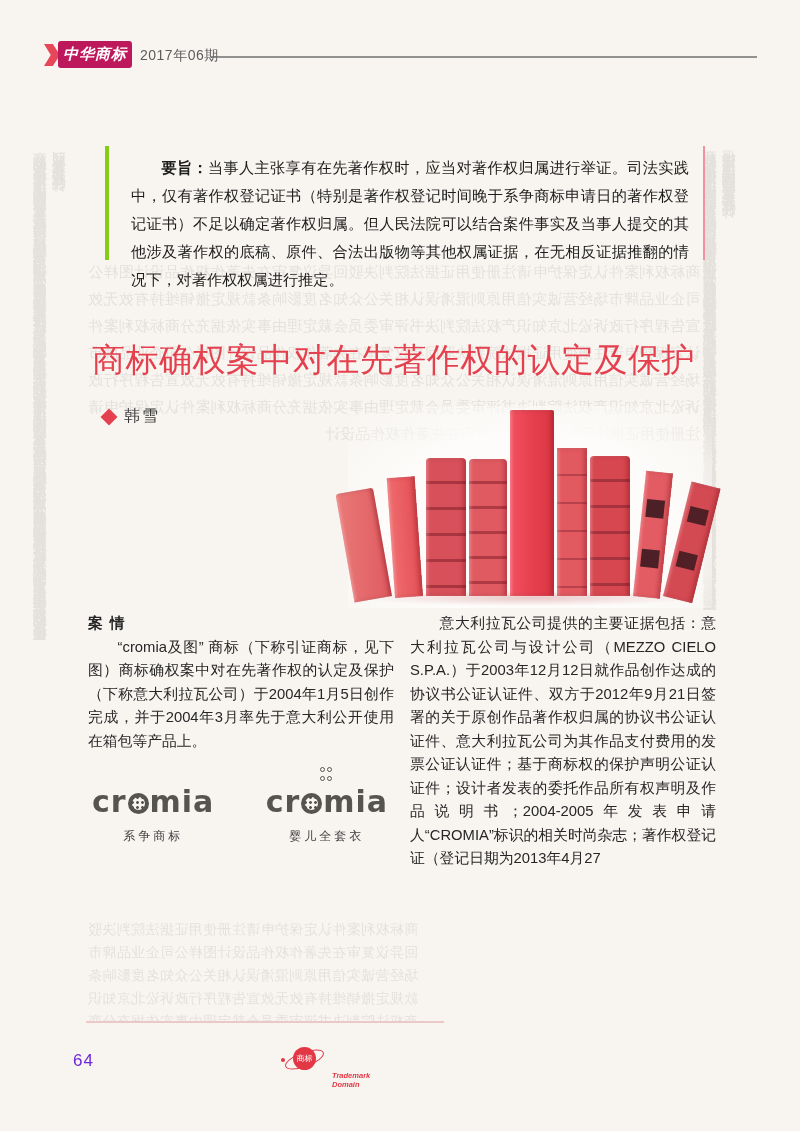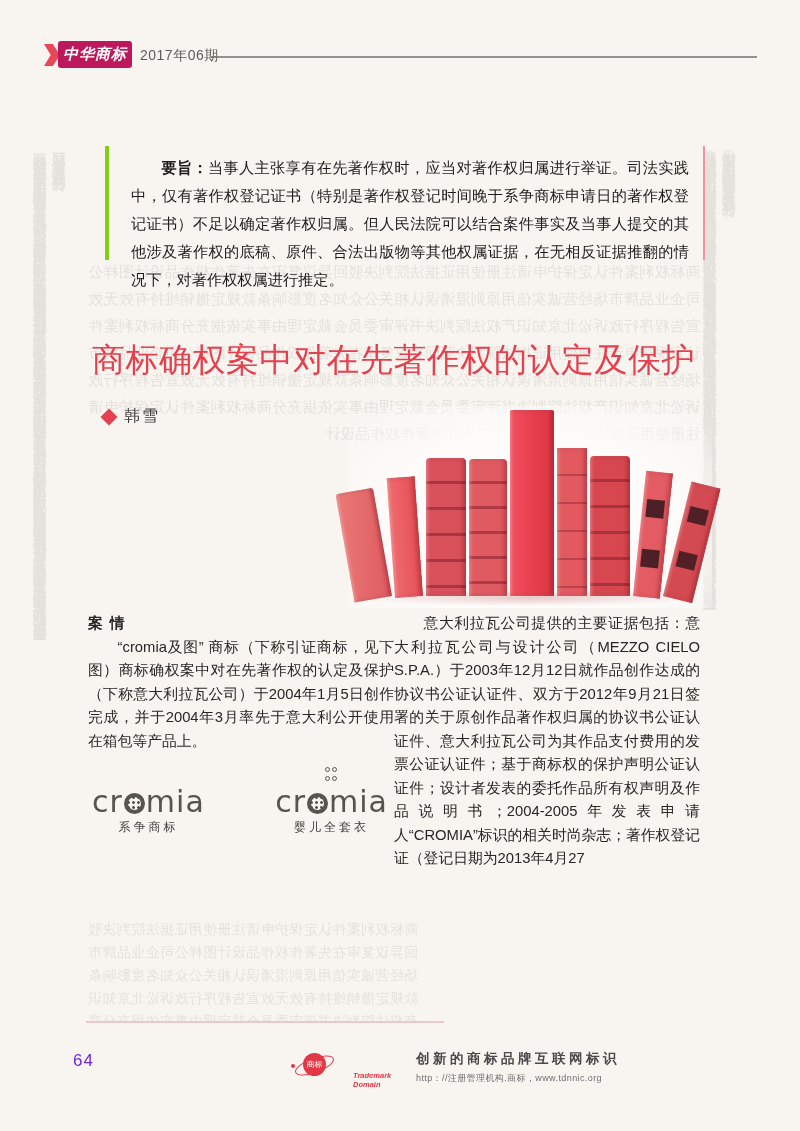--- a/index.html
+++ b/index.html
@@ -80,41 +80,41 @@
   .b8 { width:27px; height:126px; background:#e45c63; transform:rotate(6deg); transform-origin:bottom left; }
   .b8::before, .b8::after { content:""; position:absolute; left:4px; width:18px; height:18px; background:#4c2026; }
   .b8::before { top:28px; } .b8::after { top:78px; }
   .b9 { width:30px; height:118px; background:#d44a52; transform:rotate(14deg); transform-origin:bottom left; }
   .b9::before, .b9::after { content:""; position:absolute; left:5px; width:19px; height:16px; background:#511f26; }
   .b9::before { top:24px; } .b9::after { top:70px; }
 
   
   .columns {
     left:88px; top:612px; width:628px;
-    display:grid; grid-template-columns:306px 306px; 
+    display:grid; grid-template-columns:306px 306px; column-gap:16px;
   }
   .columns p { font-size:14.8px; line-height:23.5px; text-align:justify; text-indent:2em; color:#262626; margin:0; }
   .case-header { color:#e23c48; font-weight:bold; font-size:16.5px; text-align:center; letter-spacing:7px; margin:3px 0 9px; text-indent:0 !important; }
 
   
   .logos-row { display:flex; justify-content:space-between; padding:0 6px 0 4px; margin-top:14px; }
   .tm { text-align:center; }
   .tm-ornament { height:16px; display:grid; grid-template-columns:6px 6px; gap:1px; justify-content:center; margin-bottom:1px; }
   .tm-ornament i { width:5px; height:5px; border:1.6px solid #55544f; border-radius:50%; }
   .tm-ornament.hidden { visibility:hidden; }
-  .wordmark { display:flex; align-items:center; justify-content:center; font-weight:normal; font-size:30px; color:#55544f; letter-spacing:1px; font-family:"DejaVu Sans", sans-serif; }
+  .wordmark { display:flex; align-items:center; justify-content:center; font-weight:bold; font-size:30px; color:#55544f; letter-spacing:1px; font-family:"DejaVu Sans", sans-serif; }
   .o-ring { display:inline-block; width:21px; height:21px; border:4.5px solid #55544f; border-radius:50%; margin:4px 1px 0;
     background:radial-gradient(#55544f 1.3px, transparent 1.5px) 3px 3px / 5px 5px; }
-  .tm-caption { font-size:12px; color:#3f3f3f; letter-spacing:3px; font-family:"DejaVu Serif", serif; }
+  .tm-caption { margin-top:9px; font-size:12px; color:#3f3f3f; letter-spacing:3px; font-family:"DejaVu Serif", serif; }
 
   .pink-rule { left:86px; top:1021px; width:358px; height:2px; background:#edc8c8; }
 
   
   .page-num { left:73px; top:1051px; font-size:17px; color:#6d28d9; letter-spacing:1px; }
-  .footer-brand { left:296px; top:1043px; display:flex; align-items:center; gap:19px; }
+  .footer-brand { left:286px; top:1043px; display:flex; align-items:flex-start; gap:8px; }
   .saturn { position:relative; width:38px; height:34px; }
   .saturn .globe { position:absolute; left:7px; top:4px; width:23px; height:23px; background:#e23846; border-radius:50%;
     color:#fff; font-size:8px; line-height:23px; text-align:center; letter-spacing:0; }
   .saturn .ring { position:absolute; left:-2px; top:9px; width:41px; height:15px; border:1.6px solid #e23846; border-radius:50%; transform:rotate(-20deg); }
   .saturn .dot { position:absolute; left:-5px; top:15px; width:4px; height:4px; background:#e23846; border-radius:50%; }
   .tmdomain { margin-top:29px; color:#e23846; font-size:7.5px; line-height:8.5px; font-weight:bold; font-style:italic; width:44px; }
   .slogan-wrap { margin-top:2px; }
   .slogan { font-size:13.5px; font-weight:bold; color:#4a4a4a; letter-spacing:3.5px; }
   .footer-url { margin-top:4px; font-size:9px; color:#6f6f6f; letter-spacing:.4px; }
 </style>
@@ -209,19 +209,15 @@
   <div class="layer footer-brand">
     <div class="saturn">
       <div class="ring"></div>
       <div class="globe">商标</div>
       <div class="dot"></div>
     </div>
     <div class="tmdomain">
       <div>Trademark</div>
       <div>Domain</div>
     </div>
-    <div class="slogan-wrap">
-      <div class="slogan">创新的商标品牌互联网标识</div>
-      <div class="footer-url">http：//注册管理机构.商标，www.tdnnic.org</div>
-    </div>
   </div>
 
 </div>
 
 </body></html>

